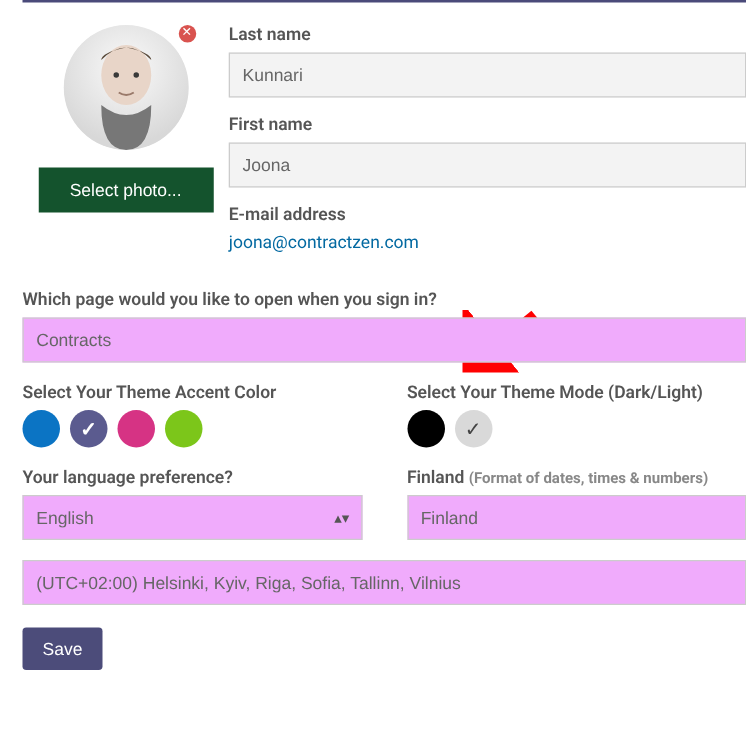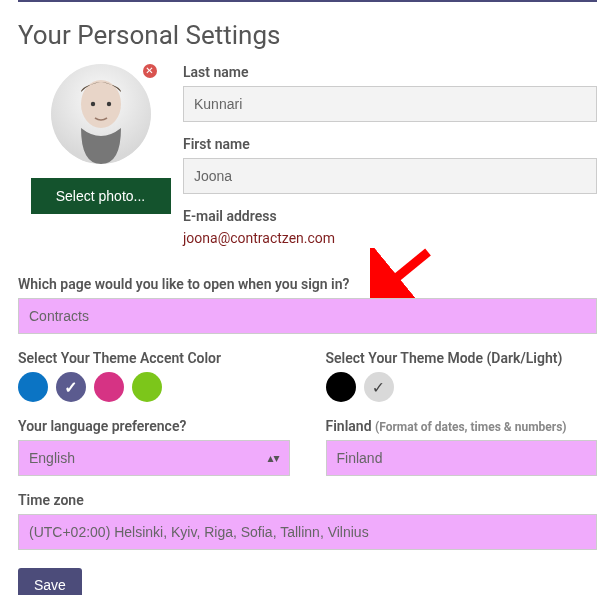--- a/index.html
+++ b/index.html
@@ -10,42 +10,41 @@
 .photo-col{width:165px;flex:0 0 165px}
 .fields-col{flex:1}
 .avatar-wrap{position:relative;width:120px;margin:0 auto}
 .avatar{width:100px;height:100px;border-radius:50%;background:radial-gradient(circle at 50% 30%,#f5f5f5 0%,#e8e8e8 60%,#ddd 100%);display:flex;align-items:center;justify-content:center;overflow:hidden;margin:0 auto}
 .avatar svg{width:100px;height:100px}
 .remove-badge{position:absolute;top:0;right:4px;width:14px;height:14px;border-radius:50%;background:#d9534f;color:#fff;font-size:10px;line-height:14px;text-align:center;cursor:pointer}
 .select-photo{display:block;width:140px;margin:14px auto 0 auto;background:#14532d;color:#fff;border:none;padding:10px 0;font-size:14px;cursor:pointer}
 .label{font-size:14px;font-weight:600;color:#555;margin:0 0 6px 0}
 .sublabel{font-weight:700;font-size:12px;color:#888}
 .input{width:100%;box-sizing:border-box;border:1px solid #ccc;background:#f3f3f3;color:#666;font-size:14px;padding:8px 10px;height:36px}
-.static-value{font-size:14px;color:#7f1d1d;margin:4px 0 0 0}
+.static-value{font-size:14px;color:#0369a1;margin:4px 0 0 0}
 .section{margin-top:16px}
 .field-block{margin-bottom:14px}
 .select-wrap{position:relative}
 .select{width:100%;box-sizing:border-box;border:1px solid #ccc;background:#f0abfc;color:#666;font-size:14px;padding:8px 10px;height:36px;appearance:none;-webkit-appearance:none}
 .select-caret{position:absolute;right:10px;top:50%;transform:translateY(-50%);pointer-events:none;font-size:12px;color:#555}
 .half-row{display:flex;gap:36px}
 .half{width:50%}
 .swatches{display:flex;gap:8px;margin-top:6px}
 .swatch{width:30px;height:30px;border-radius:50%;cursor:pointer;display:flex;align-items:center;justify-content:center;color:#fff;font-size:16px}
 .swatch.sel::after{content:"✓";font-weight:700}
 .mode-swatches{display:flex;gap:8px;margin-top:6px}
 .mode{width:30px;height:30px;border-radius:50%;cursor:pointer;display:flex;align-items:center;justify-content:center;color:#444;font-size:16px}
 .save-btn{margin-top:18px;background:#4c4c7a;color:#fff;border:none;padding:9px 16px;font-size:14px;cursor:pointer;border-radius:3px}
 .arrow{position:absolute;left:370px;top:248px;pointer-events:none}
 </style>
 </head>
 <body>
 <div class="page">
 <div class="top-rule"></div>
 
-<h1 class="title">Your Personal Settings</h1>
 
 <div class="row">
   <div class="photo-col">
     <div class="avatar-wrap">
       <div class="avatar">
         <svg viewBox="0 0 100 100">
           <defs>
                 <radialGradient id="g" cx="50%" cy="35%" r="60%">
                   <stop offset="0%" stop-color="#fafafa"></stop>
                   <stop offset="100%" stop-color="#d8d8d8"></stop>
@@ -126,20 +125,19 @@
   </div>
   <div class="half">
     <div class="label"><span>Finland</span> <span class="sublabel">(Format of dates, times &amp; numbers)</span></div>
     <div class="select-wrap">
       <input class="select" readonly="" value="Finland" style="">
     </div>
   </div>
 </div>
 
 <div class="section">
-  <div class="label">Time zone</div>
   <div class="select-wrap">
     <input class="select" readonly="" value="(UTC+02:00) Helsinki, Kyiv, Riga, Sofia, Tallinn, Vilnius" style="">
   </div>
 </div>
 
 <button class="save-btn">Save</button>
 </div>
 
 </body></html>

